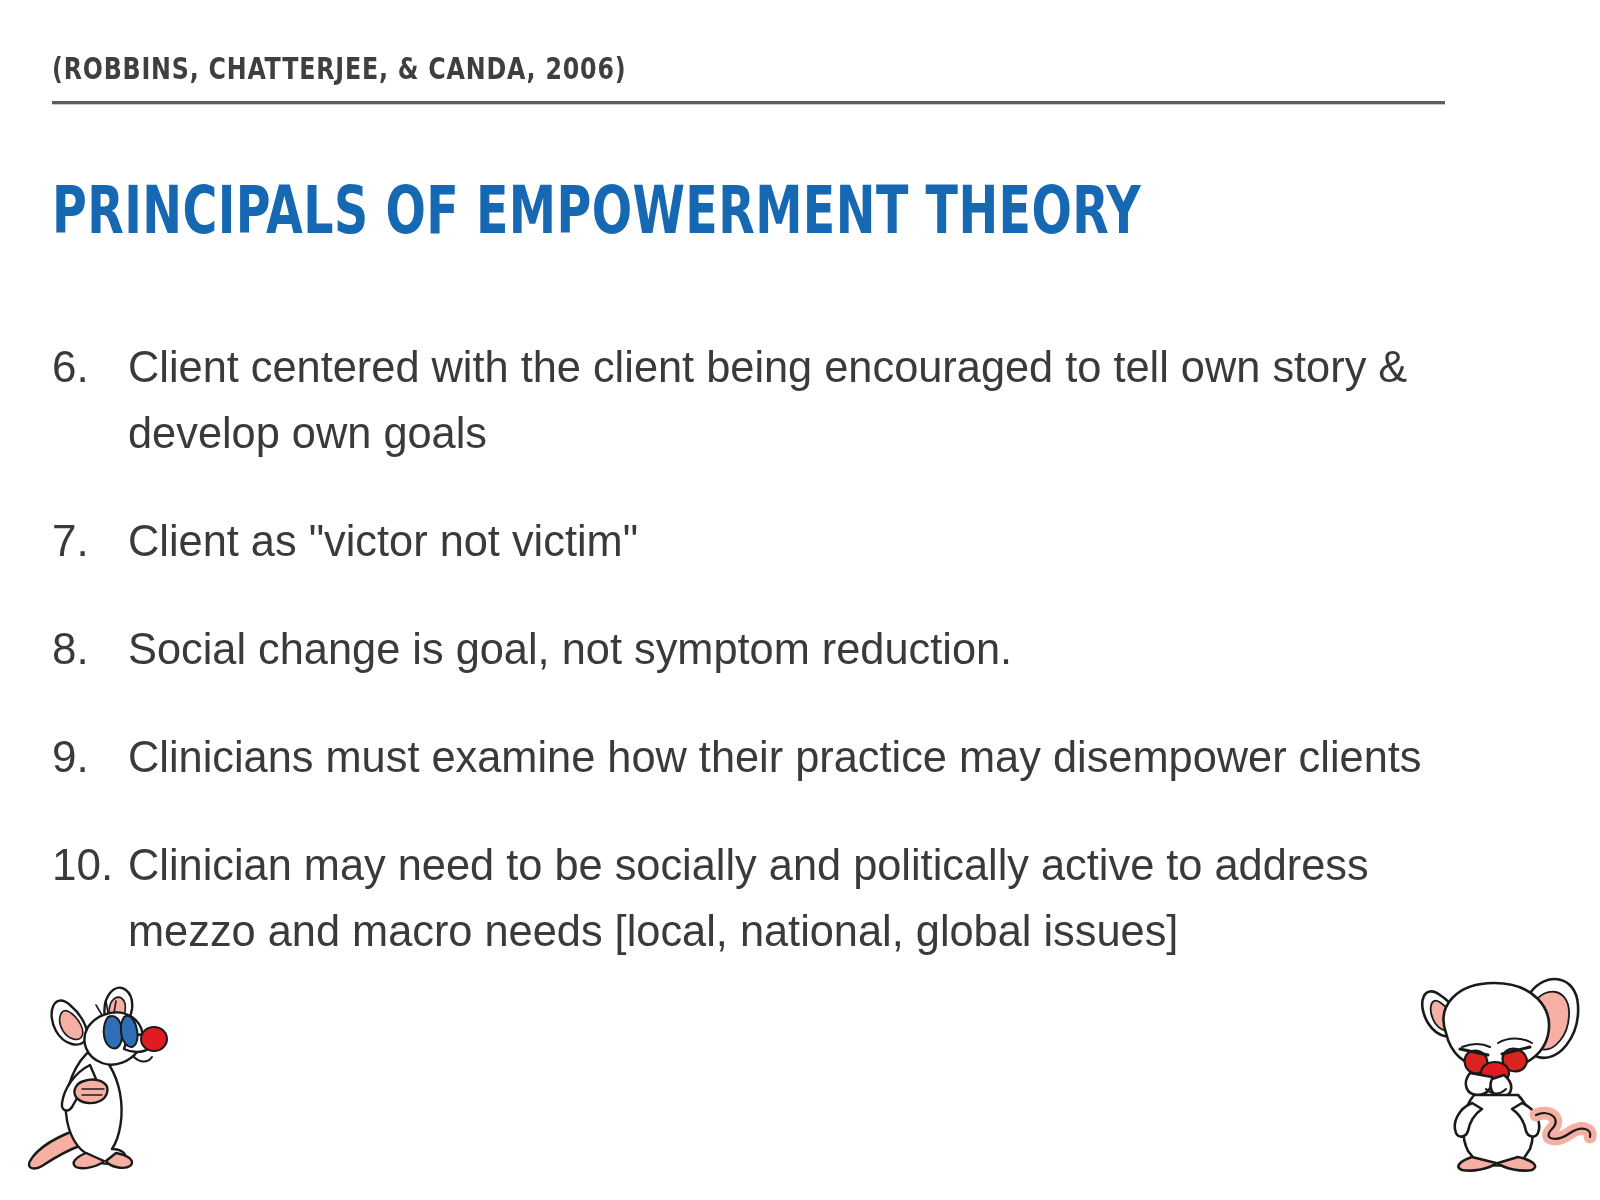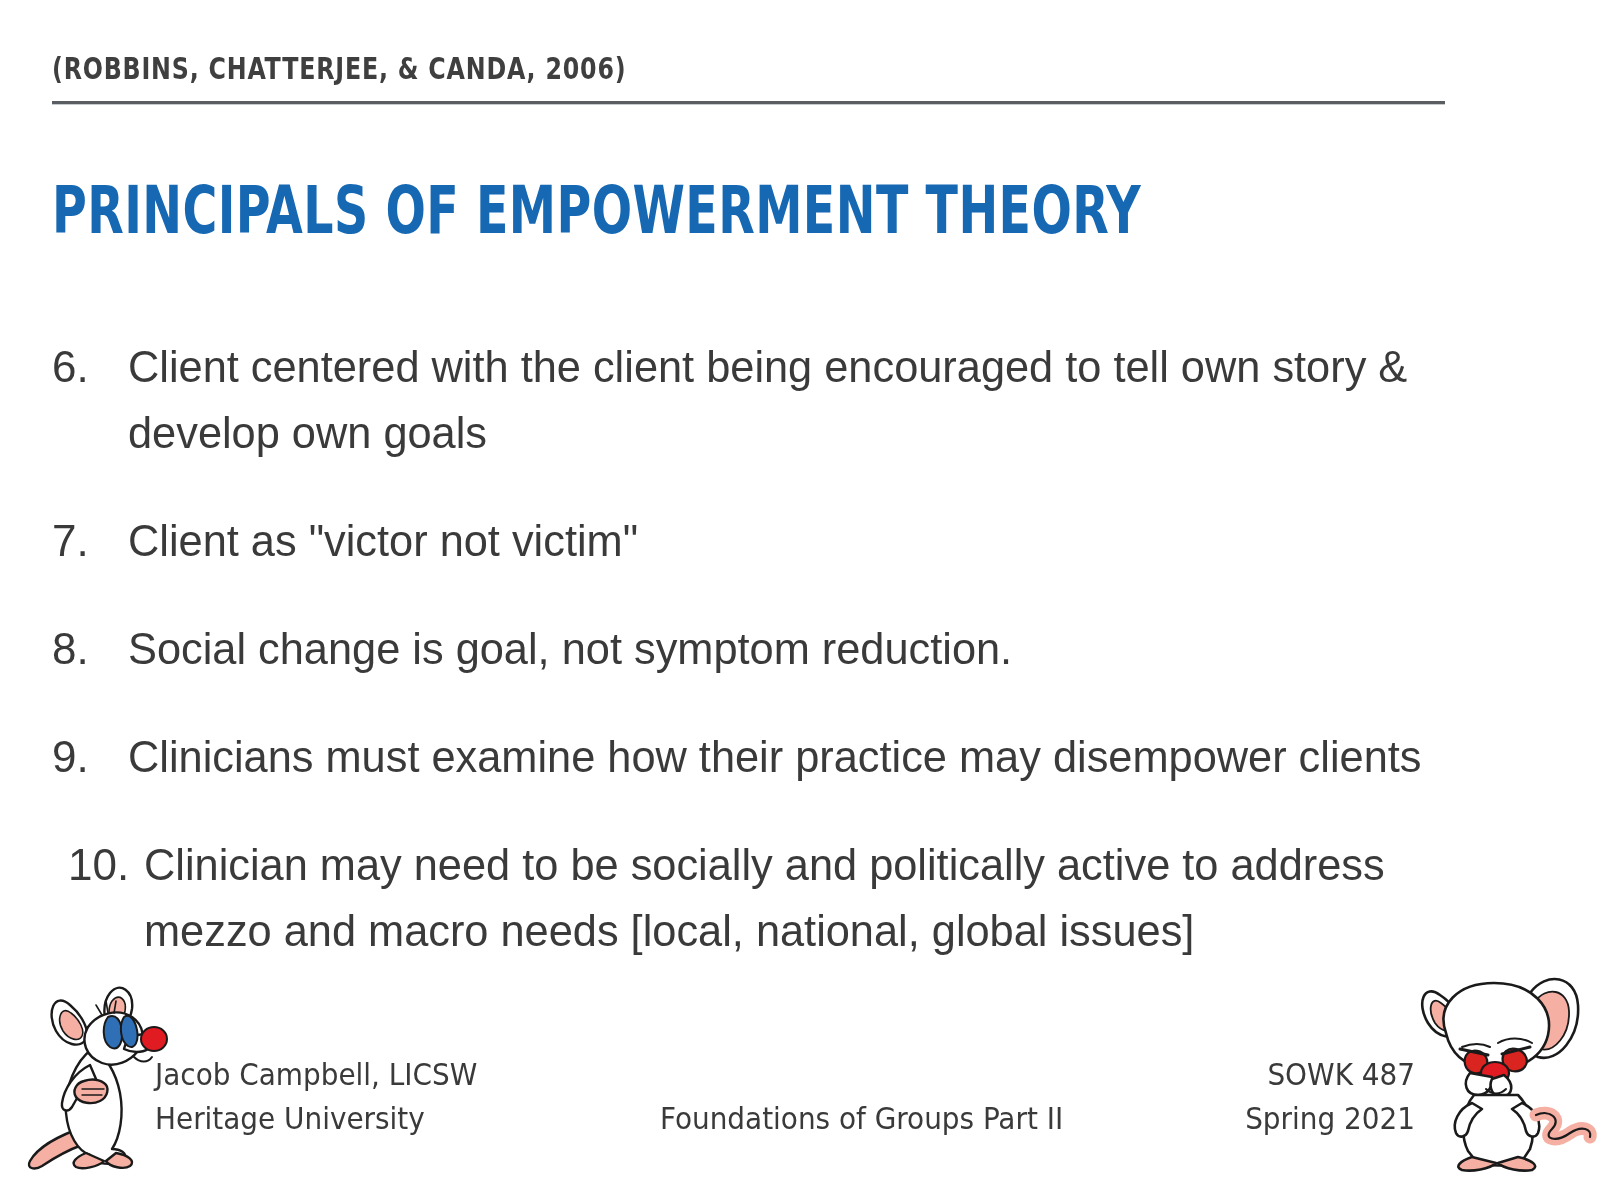--- a/index.html
+++ b/index.html
@@ -66,21 +66,21 @@
     position: absolute;
     left: 52px;
     top: 334px;
     width: 1480px;
   }
   .list-item {
     display: flex;
     align-items: flex-start;
     margin-bottom: 42px;
   }
-  .list-item:last-child { margin-bottom: 0; margin-left: 16px; }
+  .list-item:last-child { margin-bottom: 0; }
 
   .item-number {
     flex: 0 0 auto;
     width: 76px;
     font-size: 44px;
     line-height: 66px;
     color: #3a3a3a;
     font-family: "Liberation Sans", sans-serif;
     letter-spacing: 0px;
   }
@@ -171,31 +171,20 @@
       <div class="item-text">Clinicians must examine how their practice may disempower clients</div>
     </div>
 
     <div class="list-item">
       <div class="item-number wide">10.</div>
       <div class="item-text">Clinician may need to be socially and politically active to address mezzo and macro needs [local, national, global issues]</div>
     </div>
 
   </div>
 
-  <div class="footer">
-    <div class="footer-col footer-left">
-      <div>Jacob Campbell, LICSW</div>
-      <div>Heritage University</div>
-    </div>
-    <div class="footer-col footer-center">Foundations of Groups Part II</div>
-    <div class="footer-col footer-right">
-      <div>SOWK 487</div>
-      <div>Spring 2021</div>
-    </div>
-  </div>
 
   <div class="mouse mouse-pinky">
     <svg viewBox="0 0 170 215" xmlns="http://www.w3.org/2000/svg">
       <g stroke="#1a1a1a" stroke-width="2.4" stroke-linejoin="round" stroke-linecap="round">
 
         <path d="M60 170 C 36 178, 14 190, 6 204 C 2 211, 10 214, 18 209 C 30 201, 44 193, 58 188" fill="#f6b0a3"></path>
 
         <path d="M46 48 C 30 34, 22 56, 32 74 C 40 88, 56 92, 62 82 C 66 74, 58 58, 46 48 Z" fill="#ffffff"></path>
         <path d="M47 56 C 37 48, 32 62, 39 74 C 45 83, 55 85, 58 79 C 61 73, 55 62, 47 56 Z" fill="#f6b0a3" stroke-width="1.6"></path>
 

